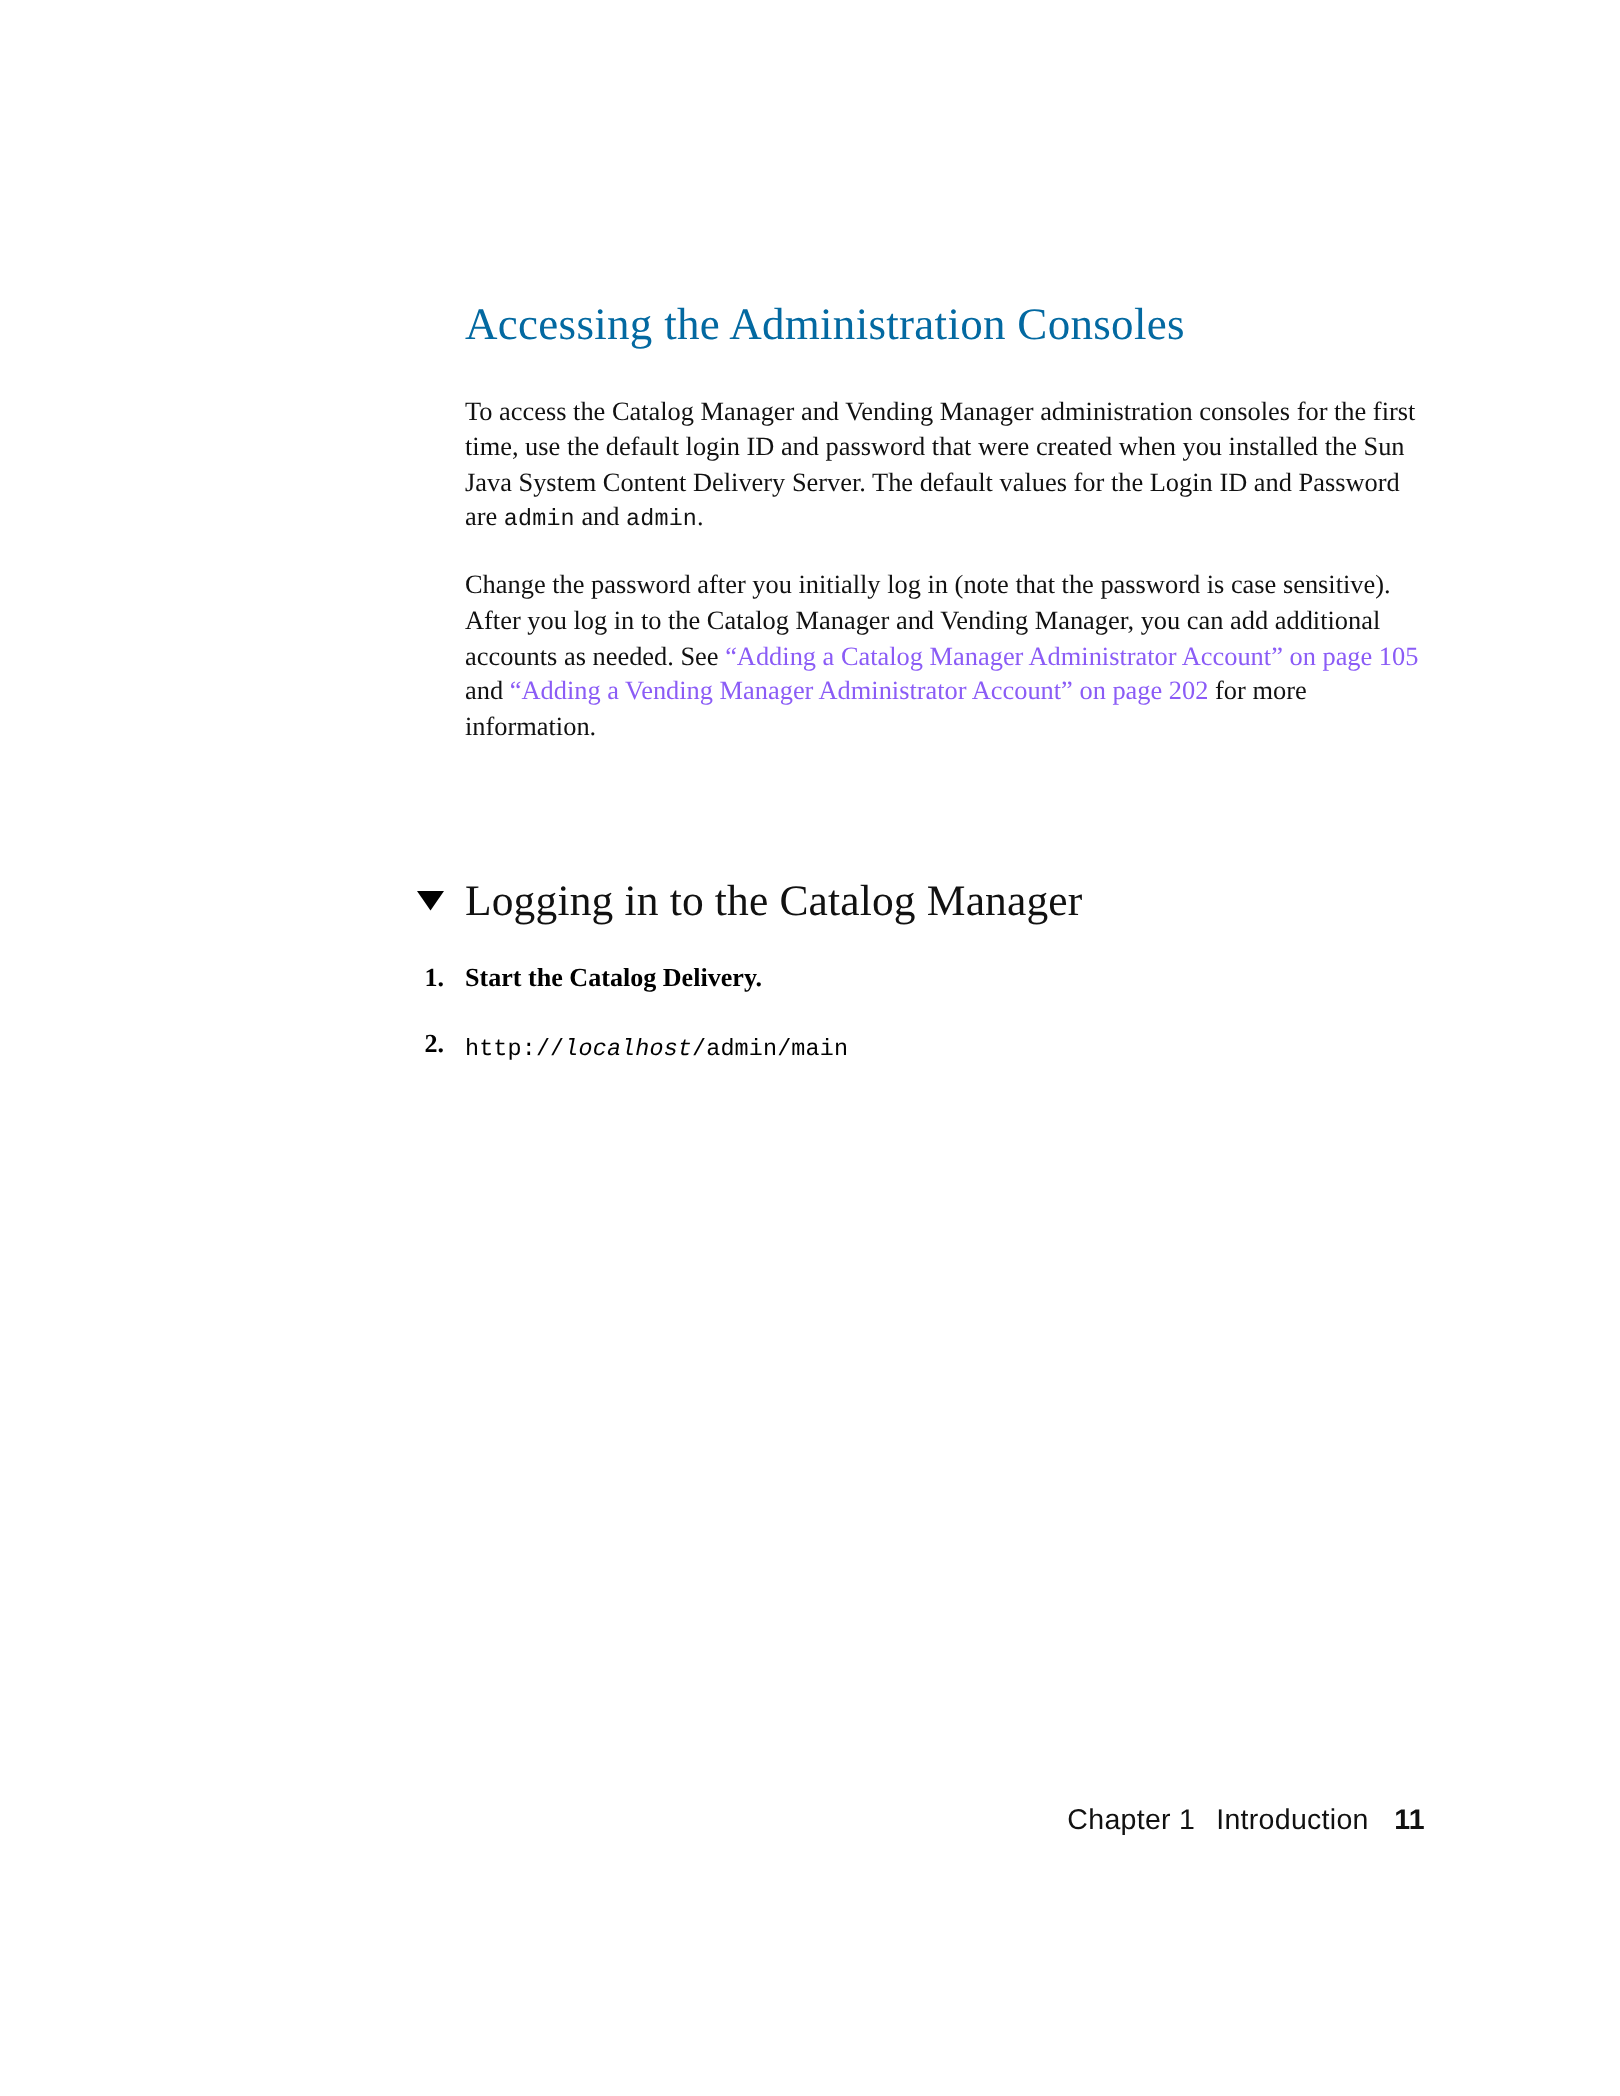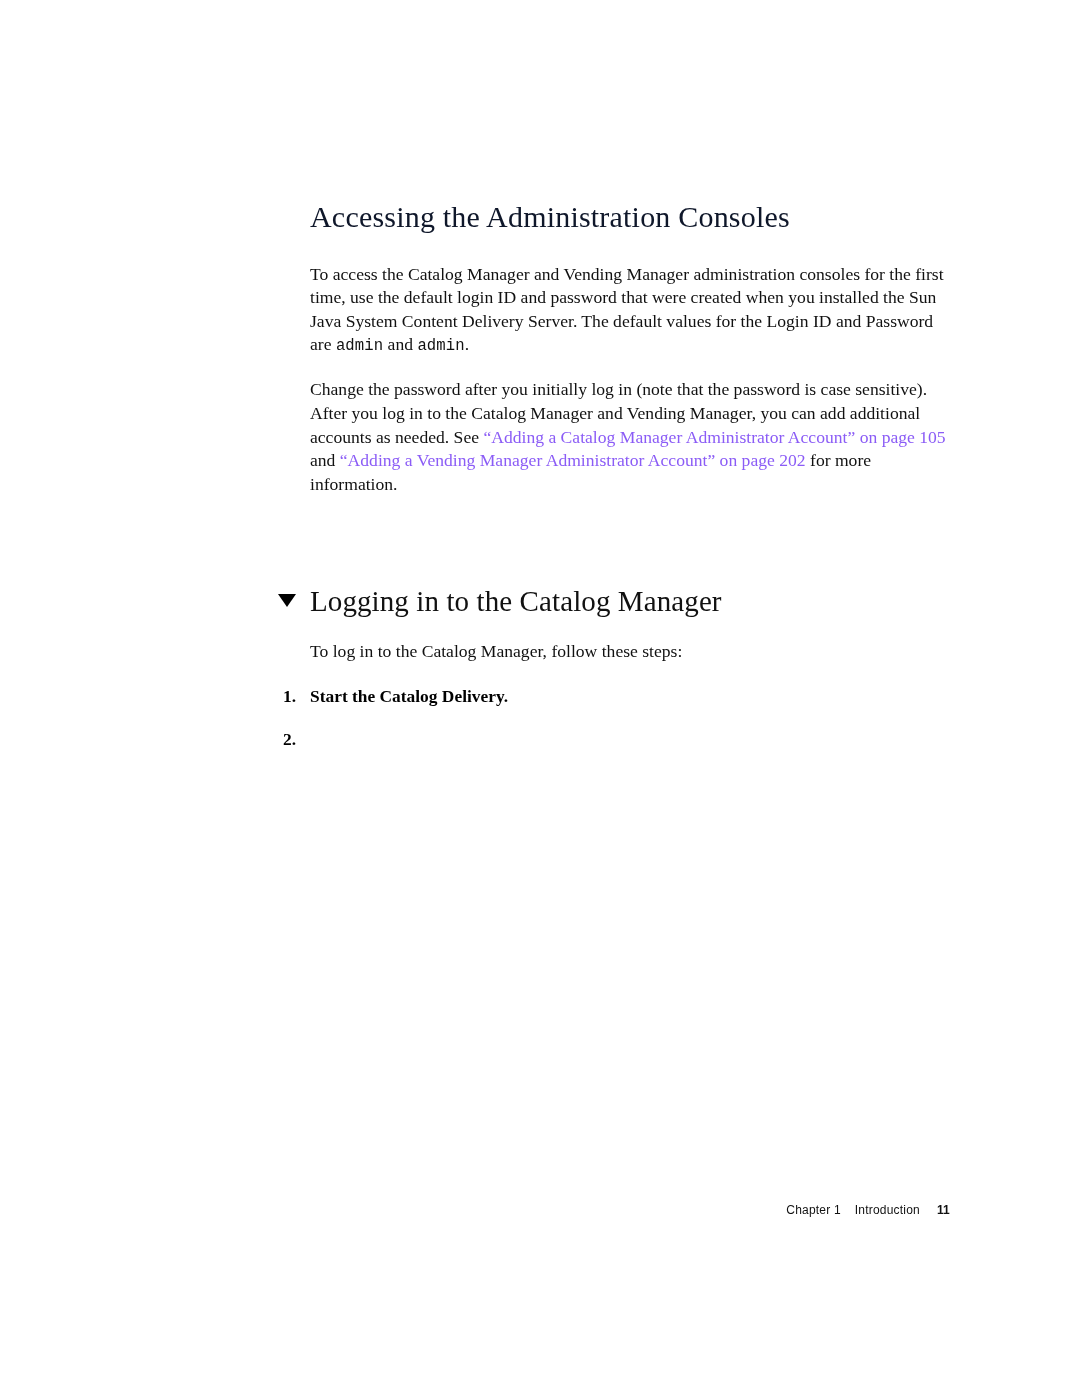--- a/index.html
+++ b/index.html
@@ -32,21 +32,21 @@
   }
 
   
   h1.section-title {
     font-family: "Liberation Serif", "DejaVu Serif", serif;
     font-size: 30px;
     font-weight: normal;
     letter-spacing: 0.2px;
     line-height: 1.15;
     margin: 0 0 28px 0;
-    color: #0f172a;
+    color: #0369a1;
   }
 
   .chapter-heading {
     position: relative;
     margin: 88px 0 22px 0;
     font-size: 29px;
     font-weight: normal;
     line-height: 1.15;
     color: #111111;
     letter-spacing: 0.1px;
@@ -127,21 +127,21 @@
   }
 
   
   .page-footer {
     position: absolute;
     left: 310px;
     top: 1203px;
     width: 640px;
     text-align: right;
     font-family: "Liberation Sans", "DejaVu Sans", sans-serif;
-    font-size: 12px;
+    font-size: 19px;
     color: #111111;
     letter-spacing: 0.2px;
   }
   .page-footer .chapter-label { margin-right: 14px; }
   .page-footer .section-label { margin-right: 17px; }
   .page-footer .page-number { font-weight: bold; }
 </style>
 </head>
 <body>
 
@@ -150,30 +150,30 @@
   <div class="content">
 
     <h1 class="section-title">Accessing the Administration Consoles</h1>
 
     <p class="body-text"><span>To access the Catalog Manager and Vending Manager administration consoles for the first time, use the default login ID and password that were created when you installed the Sun Java System Content Delivery Server. The default values for the Login ID and Password are </span><code class="mono">admin</code><span> and </span><code class="mono">admin</code><span>.</span></p>
 
     <p class="body-text"><span>Change the password after you initially log in (note that the password is case sensitive). After you log in to the Catalog Manager and Vending Manager, you can add additional accounts as needed. See </span><a class="xref" href="#">“Adding a Catalog Manager Administrator Account” on page 105</a><span> and </span><a class="xref" href="#">“Adding a Vending Manager Administrator Account” on page 202</a><span> for more information.</span></p>
 
     <h2 class="chapter-heading"><span class="tri-icon"></span><span>Logging in to the Catalog Manager</span></h2>
 
-    <p class="body-text">To log in to the Catalog Manager, follow these steps:</p>
 
     <ol class="steps">
 
       <li class="step">
         <div class="step-head"><span class="step-num">1.</span><span>Start the Catalog Delivery.</span></div>
       </li>
 
       <li class="step">
         <div class="step-head"><span class="step-num">2.</span></div>
+        <div class="step-body step-url"><code class="mono">http://</code><code class="mono-italic">localhost</code><code class="mono">/admin/main</code></div>
       </li>
 
     </ol>
 
   </div>
 
   <div class="page-footer">
     <span class="chapter-label">Chapter 1</span><span class="section-label">Introduction</span><span class="page-number">11</span>
   </div>
 

